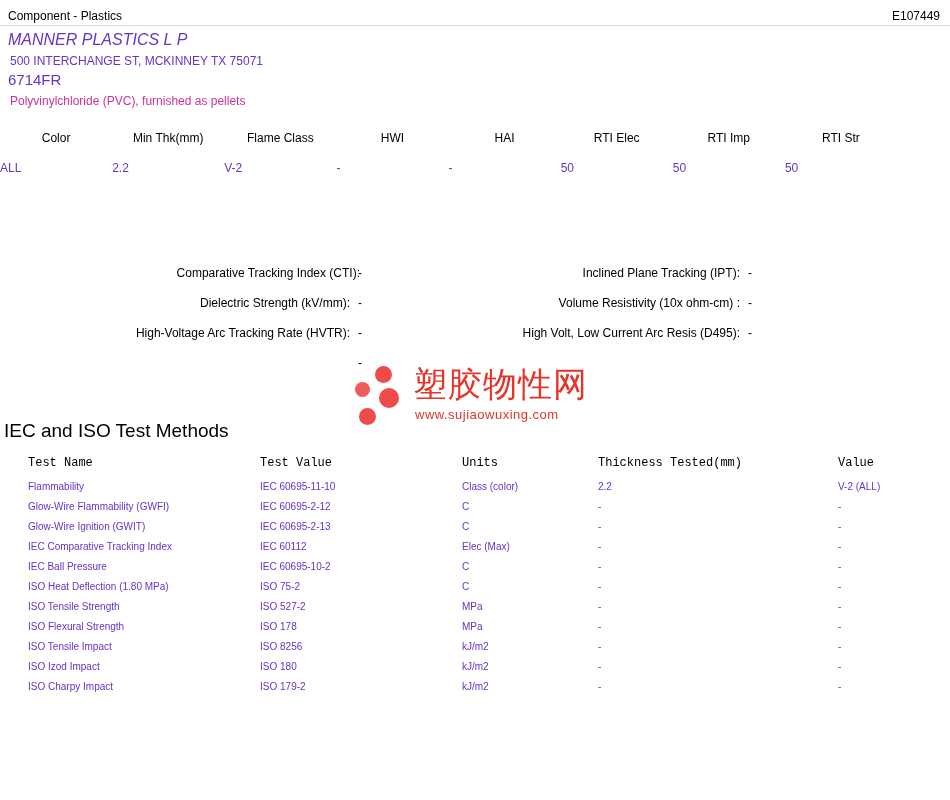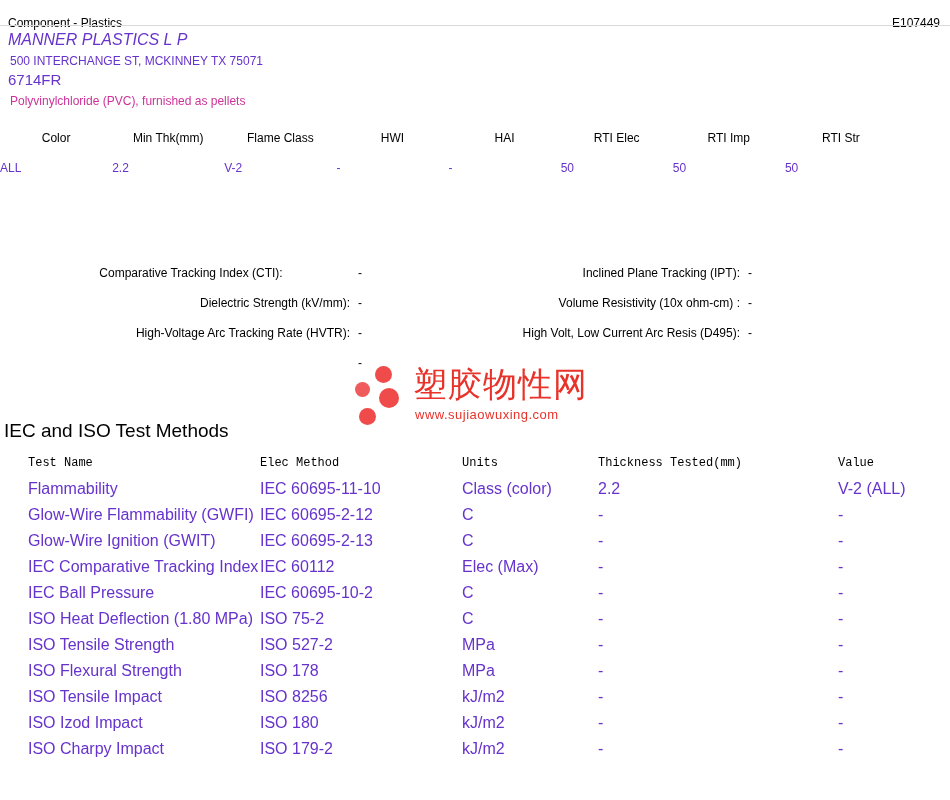--- a/index.html
+++ b/index.html
@@ -17,21 +17,21 @@
     overflow: hidden;
   }
   .page {
     position: relative;
     width: 950px;
     height: 800px;
   }
   
   .hdr-row {
     position: absolute;
-    top: 16px;
+    top: 9px;
     left: 0;
     width: 950px;
     height: 18px;
   }
   .hdr-left {
     position: absolute;
     left: 8px;
     top: 0;
     font-size: 12px;
     color: #000000;
@@ -191,21 +191,21 @@
   }
   .tests th {
     font-weight: normal;
     font-size: 12px;
     color: #000000;
     text-align: left;
     padding: 0 0 10px 0;
     font-family: Liberation Mono, monospace;
   }
   .tests td {
-    font-size: 16px;
+    font-size: 10px;
     color: #6633cc;
     text-align: left;
     padding: 0 0 8px 0;
     height: 12px;
   }
 </style>
 </head>
 <body>
 
 <div class="page">
@@ -245,21 +245,21 @@
           <td>50</td>
           <td>50</td>
           <td>50</td>
         </tr>
       </tbody>
     </table>
   </div>
 
   <div class="props">
     <div class="prop-row">
-      <span class="prop-label col-left-lbl" style="left:16px;width:350px;text-align:center;">Comparative Tracking Index (CTI):</span>
+      <span class="prop-label col-left-lbl" style="left:10px;width:350px;text-align:right;">Comparative Tracking Index (CTI):</span>
       <span class="prop-value" style="left:358px;">-</span>
       <span class="prop-label" style="left:380px;width:360px;text-align:right;">Inclined Plane Tracking (IPT):</span>
       <span class="prop-value" style="left:748px;">-</span>
     </div>
     <div class="prop-row">
       <span class="prop-label" style="left:0;width:350px;text-align:right;">Dielectric Strength (kV/mm):</span>
       <span class="prop-value" style="left:358px;">-</span>
       <span class="prop-label" style="left:380px;width:360px;text-align:right;">Volume Resistivity (10x ohm-cm) :</span>
       <span class="prop-value" style="left:748px;">-</span>
     </div>
@@ -292,21 +292,21 @@
       <colgroup>
         <col style="width:232px">
         <col style="width:202px">
         <col style="width:136px">
         <col style="width:240px">
         <col style="width:110px">
       </colgroup>
       <thead>
         <tr>
           <th>Test Name</th>
-          <th>Elec Method</th>
+          <th>Test Value</th>
           <th>Units</th>
           <th>Thickness Tested(mm)</th>
           <th>Value</th>
         </tr>
       </thead>
       <tbody>
         <tr>
           <td>Flammability</td>
           <td>IEC 60695-11-10</td>
           <td>Class (color)</td>

